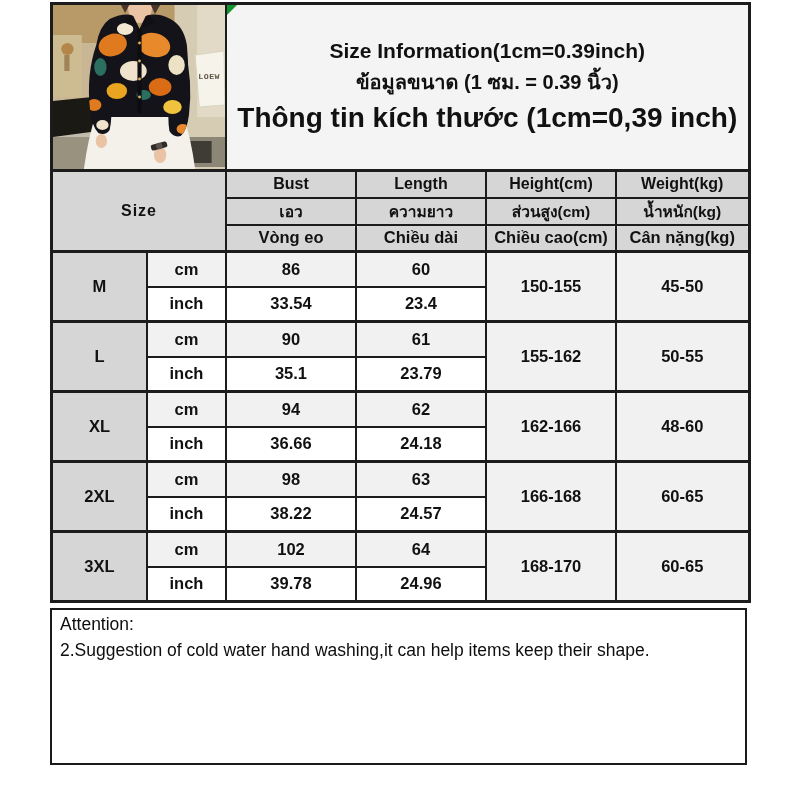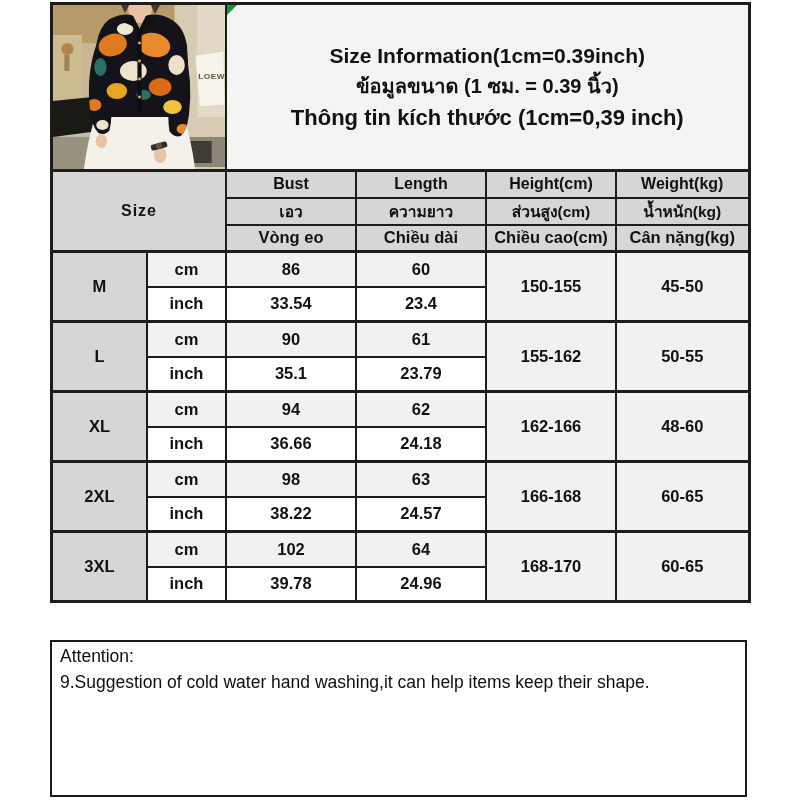--- a/index.html
+++ b/index.html
@@ -9,45 +9,45 @@
 
   table.size-chart { position:absolute; left:50px; top:2px; border-collapse:collapse;
     table-layout:fixed; border:3px solid #1c1c1c; }
   table.size-chart td { border:2px solid #1c1c1c; text-align:center; vertical-align:middle;
     font-weight:bold; font-size:16.5px; overflow:hidden; }
 
   col.c-size{width:94px;} col.c-unit{width:78px;} col.c-bust{width:130px;}
   col.c-len{width:130px;} col.c-hgt{width:130px;} col.c-wgt{width:133px;}
 
   tr.r-photo td { height:164px; }
-  td.photo-cell { padding:0; background:#c9b694; }
+  td.photo-cell { padding:0; background:#c9b694;font-family:Liberation Mono, monospace; }
   td.photo-cell svg { display:block; }
   td.title-cell { background:#f4f4f4; position:relative; }
   .title-wrap { display:flex; flex-direction:column; justify-content:center; align-items:center;
     height:100%; line-height:1.5; }
   .title-line1 { font-size:21px; font-weight:bold; }
   .title-line2 { font-size:20px; font-weight:bold; }
-  .title-line3 { font-size:22px; font-weight:bold; }
+  .title-line3 { font-size:28px; font-weight:bold; }
   .corner-marker { position:absolute; top:0; left:0; width:0; height:0;
     border-top:10px solid #15932e; border-right:10px solid transparent; }
 
   tr.r-head td { height:27px; background:#d6d6d6; font-size:16px; }
   tr.r-head-th td { font-size:15.5px; }
   tr.r-head-vi td { font-size:16.5px;border-radius:6px; }
   td.size-merged { background:#d6d6d6; font-size:34px; font-weight:bold; letter-spacing:1px; }
   tr.r-head td.bt-thick, tr.bt-thick td { border-top-width:3px; }
 
   tr.r-data td { height:35px; }
   td.size-label { background:#d6d6d6; font-size:18px; }
   td.unit-cell  { font-size:16px; }
   tr.r-cm  td.unit-cell, tr.r-cm td.val-cell { background:#f1f1f1; }
   tr.r-inch td.unit-cell, tr.r-inch td.val-cell { background:#ffffff; }
   td.range-cell { background:#f1f1f1;margin-left:20px; }
 
-  .attention-box { position:absolute; left:50px; top:640px; width:697px; height:157px;
+  .attention-box { position:absolute; left:50px; top:608px; width:697px; height:157px;
     border:2px solid #1a1a1a; background:#ffffff; padding:2px 8px 0 8px;
     font-size:17.5px; line-height:1.47; color:#0e0e0e; }
 </style>
 </head>
 <body>
 
 <div class="screen">
 
   <table class="size-chart">
     <colgroup>
@@ -225,16 +225,16 @@
     <tr class="r-data r-inch">
       <td class="unit-cell">inch</td>
       <td class="val-cell">39.78</td>
       <td class="val-cell">24.96</td>
     </tr>
   </tbody>
     </table>
 
   <div class="attention-box">
     <div>Attention:</div>
-    <div>9.Suggestion of cold water hand washing,it can help items keep their shape.</div>
+    <div>2.Suggestion of cold water hand washing,it can help items keep their shape.</div>
   </div>
 
 </div>
 
 </body></html>

